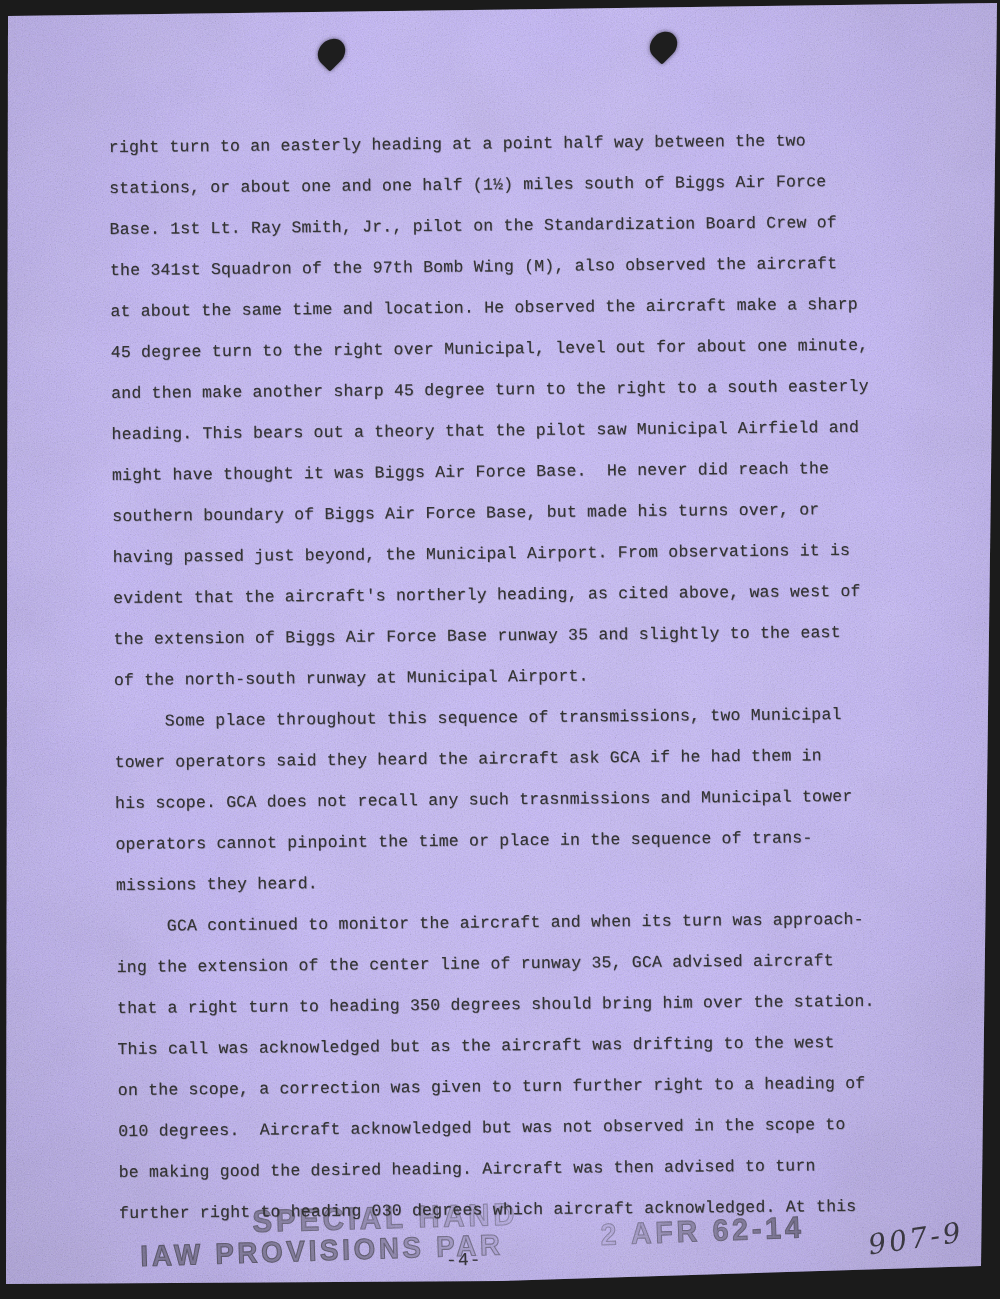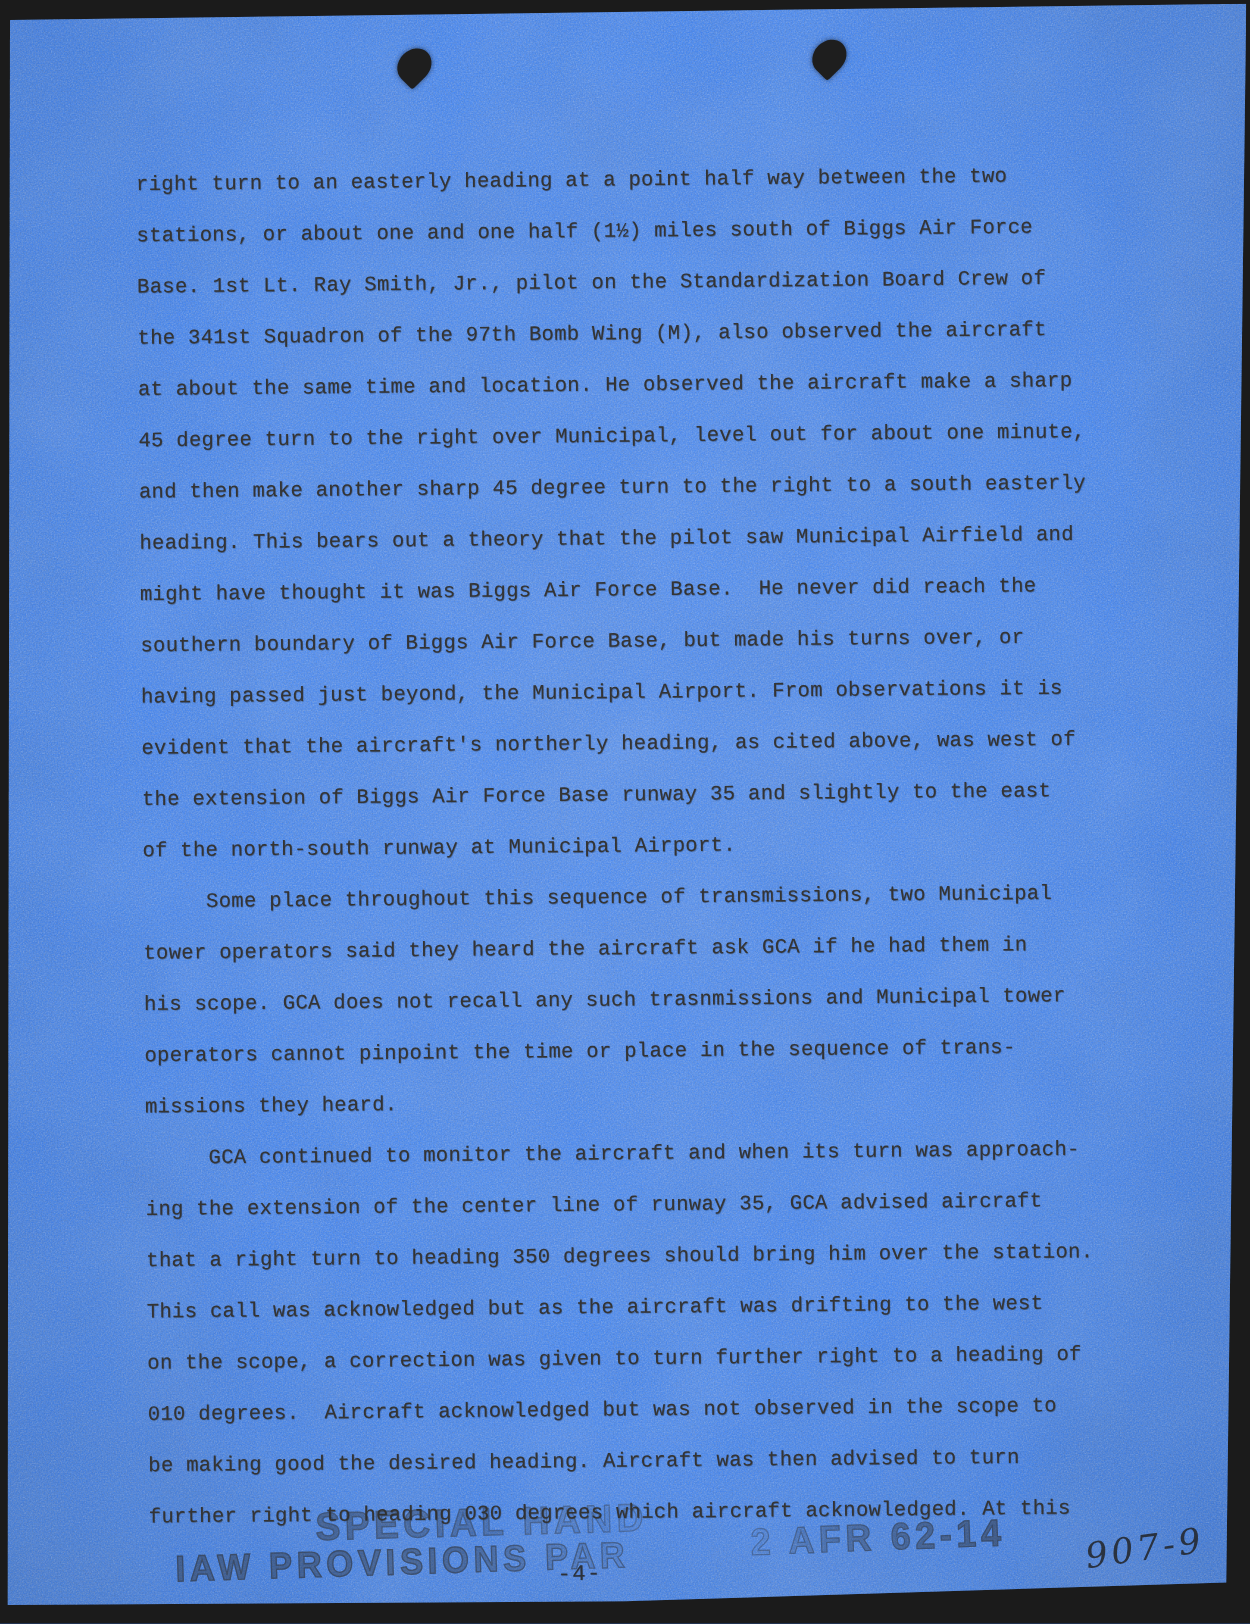--- a/index.html
+++ b/index.html
@@ -5,21 +5,21 @@
   html,body { margin:0; padding:0; }
   body {
     width:1000px; height:1299px;
     background:#1b1b1b;
     position:relative;
     overflow:hidden;
     font-family:"Liberation Sans", sans-serif;
   }
   #paper {
     position:absolute; inset:0;
-    background:#3b82f6;
+    background:#c4b5fd;
     clip-path:polygon(8px 16px, 997px 3px, 981px 1266px, 500px 1281px, 6px 1284px);
   }
   #grain { position:absolute; left:0; top:0; pointer-events:none; }
   #vignette {
     position:absolute; inset:0; pointer-events:none;
     background:radial-gradient(ellipse at 50% 42%, rgba(255,255,255,0.06) 0%, rgba(0,0,0,0.00) 55%, rgba(0,0,0,0.10) 100%);
   }
   .hole {
     position:absolute; width:25px; height:25px;
     background:#1e1e1e;

